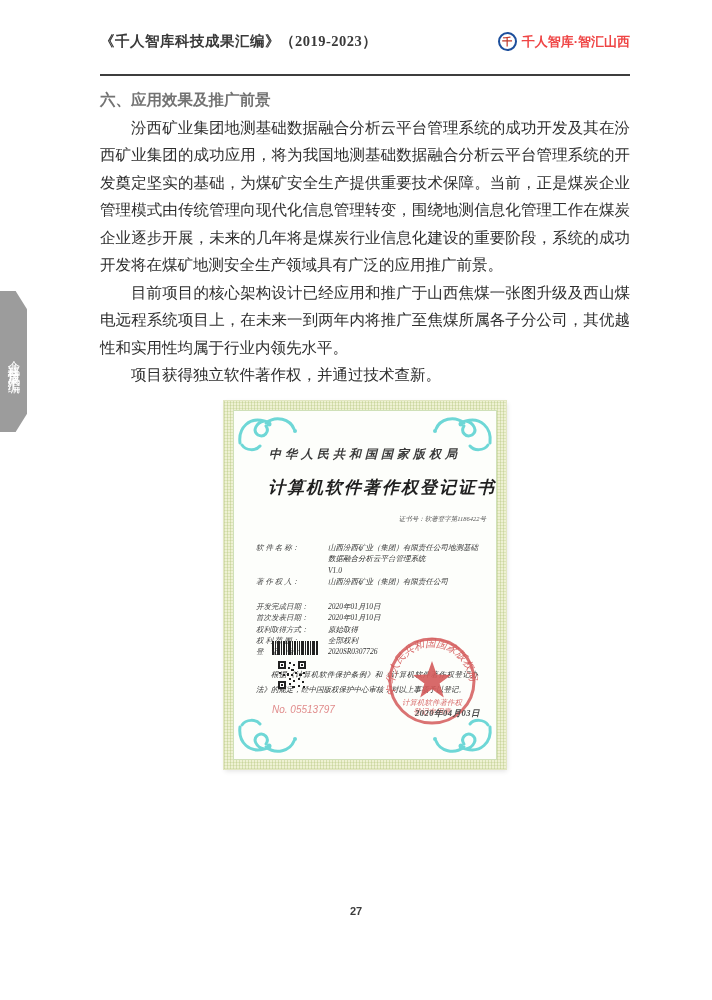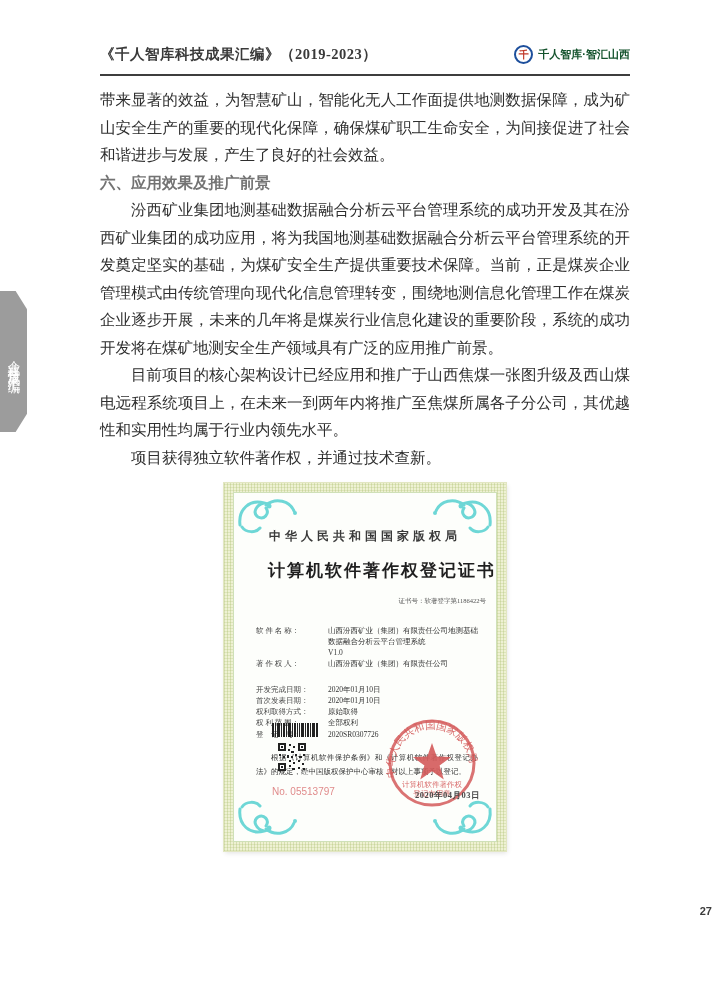--- a/index.html
+++ b/index.html
@@ -10,28 +10,28 @@
     margin:0 auto;
     overflow:hidden;
     font-family:"Liberation Serif","DejaVu Serif",serif;
     color:#2e2e2e;
   }
   
   .header{
     position:absolute;left:100px;top:44px;width:530px;height:32px;
     display:flex;justify-content:space-between;align-items:flex-end;
     border-bottom:2px solid #3d3d3d;
-    padding-bottom:10px;box-sizing:border-box;
+    padding-bottom:23px;box-sizing:border-box;
   }
   .header-title{font-size:14.5px;font-weight:bold;letter-spacing:.5px;color:#3a3a3a;}
   .brand{display:flex;align-items:center;gap:5px;}
   .brand-logo{width:19px;height:19px;border-radius:50%;border:2px solid #1d4f9c;
     display:flex;align-items:center;justify-content:center;background:#fff;box-sizing:border-box;}
   .brand-logo span{color:#c0392b;font-size:10px;font-weight:bold;font-family:"Liberation Sans",sans-serif;line-height:1;}
-  .brand-name{font-size:11px;font-weight:bold;color:#14532d;font-family:"Liberation Sans",sans-serif;}
+  .brand-name{font-size:13px;font-weight:bold;color:#ef4444;font-family:"Liberation Sans",sans-serif;}
   
   .side-tab{
     position:absolute;left:0;top:291px;width:27px;height:141px;
     background:#9c9c9c;
     clip-path:polygon(0 0,58% 0,100% 13%,100% 87%,58% 100%,0 100%);
     display:flex;align-items:center;justify-content:center;
   }
   .side-tab span{
     writing-mode:vertical-rl;color:#ffffff;font-size:12.5px;letter-spacing:3px;
     font-family:"Liberation Sans",sans-serif;
@@ -47,21 +47,21 @@
     font-family:"Liberation Sans",sans-serif;font-weight:bold;font-size:15.5px;
     margin:0;color:#737373;
   }
   
   .cert-wrap{
     width:282px;height:368px;margin:12px auto 0 auto;position:relative;
     background:#eef1d3;
     background-image:repeating-linear-gradient(90deg,rgba(170,190,110,.35) 0 1px,transparent 1px 3px),
                      repeating-linear-gradient(0deg,rgba(170,190,110,.25) 0 1px,transparent 1px 3px);
     box-shadow:0 0 0 1px #e2e6c2, 1px 2px 5px rgba(0,0,0,.12);
-    box-sizing:border-box;padding:9px;
+    box-sizing:border-box;padding:9px;font-style:italic;
   }
   .cert-inner{
     position:relative;width:100%;height:100%;background:#fdfefb;
     border:1px solid #cfe0b8;box-sizing:border-box;overflow:hidden;
   }
   .flourish{position:absolute;width:64px;height:40px;opacity:.9;}
   .fl-tl{left:2px;top:2px;}
   .fl-tr{right:2px;top:2px;transform:scaleX(-1);}
   .fl-bl{left:2px;bottom:2px;transform:scaleY(-1);}
   .fl-br{right:2px;bottom:2px;transform:scale(-1,-1);}
@@ -92,21 +92,21 @@
   .barcode{display:block;}
   .qrcode{display:block;margin-top:6px;margin-left:6px;}
   .serial-no{margin-top:7px;font-size:10px;color:#e08b8b;font-family:"Liberation Sans",sans-serif;}
   .seal{position:absolute;right:18px;top:-6px;width:92px;height:92px;}
   .issue-date{
     position:absolute;right:16px;top:59px;font-size:8.5px;font-weight:bold;color:#4a4a4a;
     letter-spacing:.5px;
   }
   
   .page-number{
-    position:absolute;left:0;right:0;top:905px;text-align:right;
+    position:absolute;left:0;right:0;top:905px;text-align:center;
     font-size:11px;font-weight:bold;color:#3c3c3c;font-family:"Liberation Sans",sans-serif;
   }
 </style>
 </head>
 <body>
 
 <div class="page">
 
   <div class="header">
     <div class="header-title">《千人智库科技成果汇编》（2019-2023）</div>
@@ -116,21 +116,20 @@
       </div>
       <div class="brand-name">千人智库·智汇山西</div>
     </div>
   </div>
 
   <div class="side-tab">
     <span>企业科技成果汇编</span>
   </div>
 
   <div class="doc-body">
-    <p>带来显著的效益，为智慧矿山，智能化无人工作面提供地测数据保障，成为矿山安全生产的重要的现代化保障，确保煤矿职工生命安全，为间接促进了社会和谐进步与发展，产生了良好的社会效益。</p>
     <p class="section-heading">六、应用效果及推广前景</p>
     <p class="indent">汾西矿业集团地测基础数据融合分析云平台管理系统的成功开发及其在汾西矿业集团的成功应用，将为我国地测基础数据融合分析云平台管理系统的开发奠定坚实的基础，为煤矿安全生产提供重要技术保障。当前，正是煤炭企业管理模式由传统管理向现代化信息管理转变，围绕地测信息化管理工作在煤炭企业逐步开展，未来的几年将是煤炭行业信息化建设的重要阶段，系统的成功开发将在煤矿地测安全生产领域具有广泛的应用推广前景。</p>
     <p class="indent">目前项目的核心架构设计已经应用和推广于山西焦煤一张图升级及西山煤电远程系统项目上，在未来一到两年内将推广至焦煤所属各子分公司，其优越性和实用性均属于行业内领先水平。</p>
     <p class="indent">项目获得独立软件著作权，并通过技术查新。</p>
 
     <div class="cert-wrap">
       <div class="cert-inner">
 
         <svg class="flourish fl-tl" viewBox="0 0 64 40">
           <g fill="none" stroke="#5fd3d3" stroke-width="3" stroke-linecap="round">

